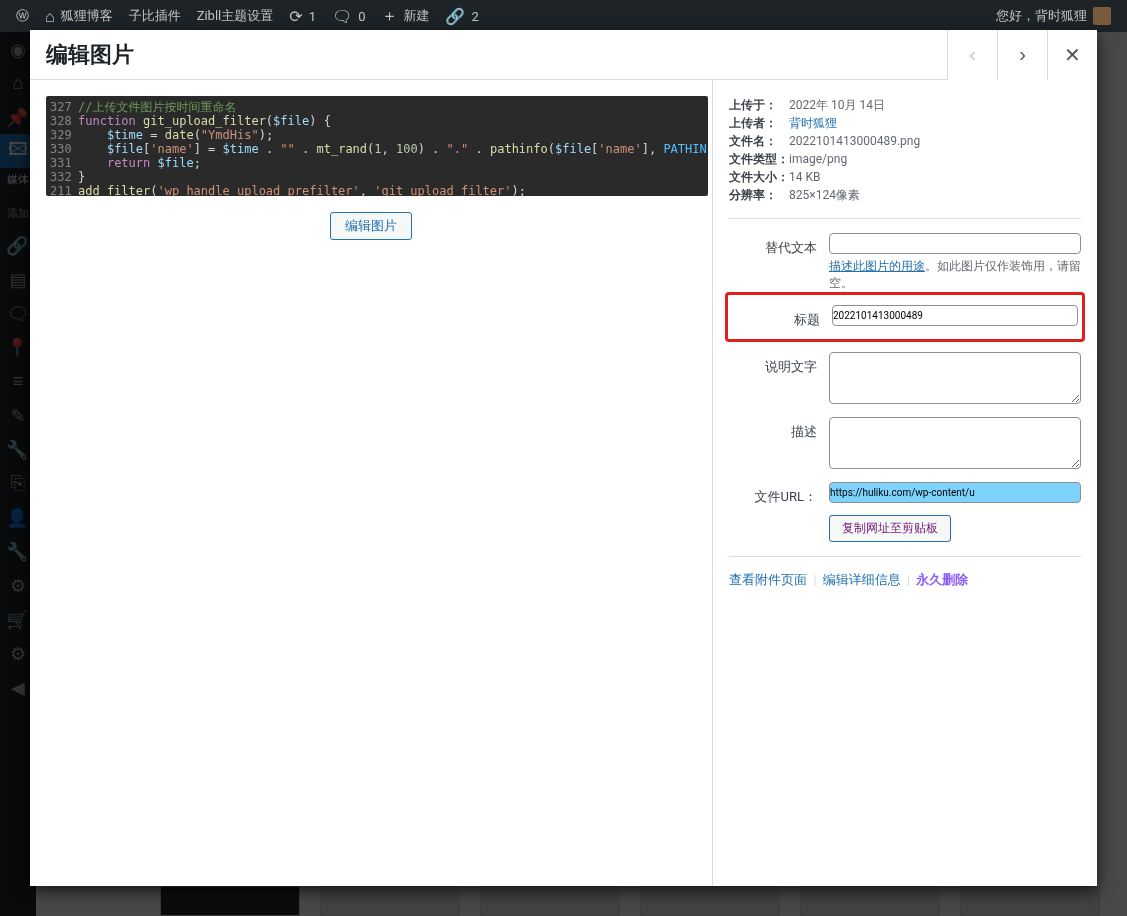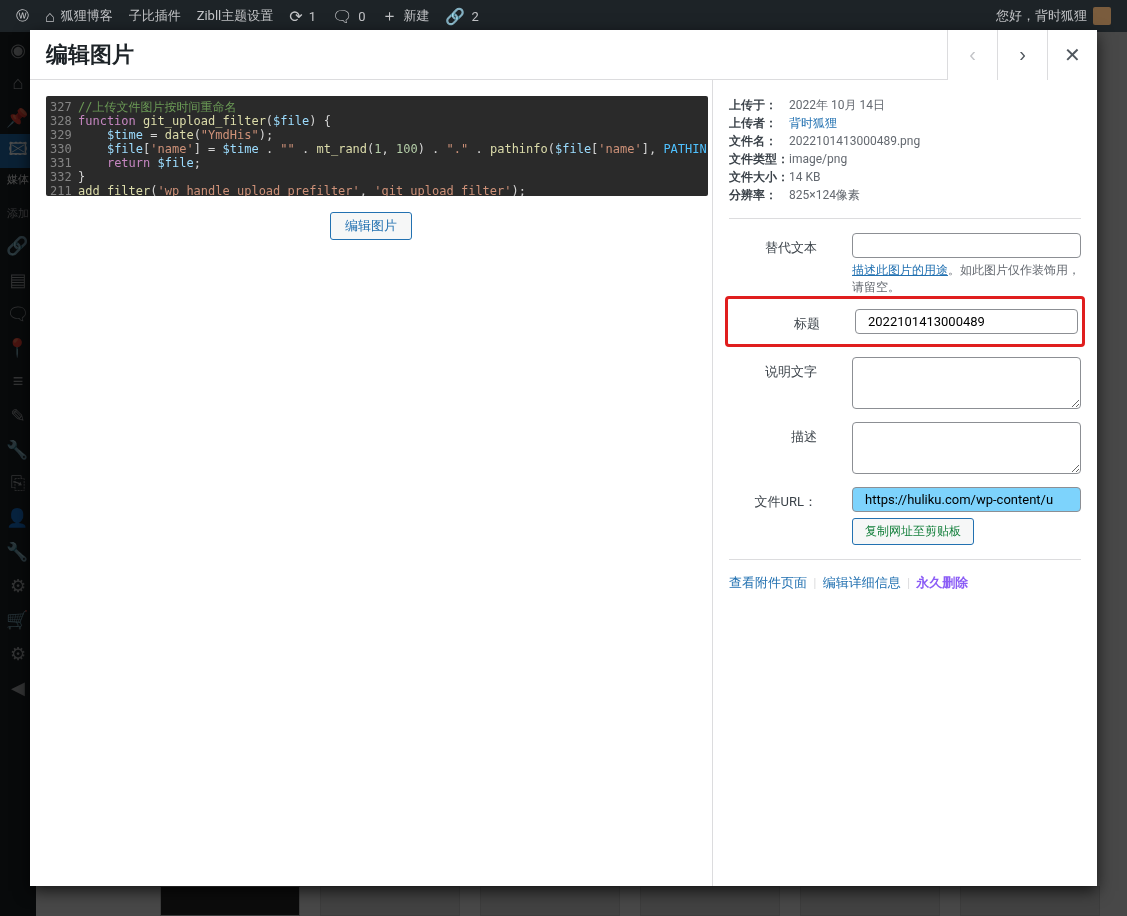--- a/index.html
+++ b/index.html
@@ -46,32 +46,32 @@
 .edit-btn { display: inline-block; padding: 4px 14px; border: 1px solid #2271b1; border-radius: 3px; color: #2271b1; background: #f6f7f7; cursor: pointer; font-size: 13px; }
 
 .media-sidebar { width: 385px; border-left: 1px solid #dcdcde; padding: 16px; overflow: auto; }
 .details { font-size: 12px; color: #646970; line-height: 18px; }
 .details .row { display: flex; margin-bottom: 0; }
 .details .lbl { min-width: 60px; font-weight: 600; color: #3c434a; }
 .details .val { color: #646970; }
 .details a { color: #2271b1; text-decoration: none; }
 hr.sep { border: none; border-top: 1px solid #dcdcde; margin: 14px 0; }
 
-.settings .field { display: flex; margin-bottom: 10px; align-items: flex-start; gap: 23px; }
+.settings .field { display: flex; margin-bottom: 10px; align-items: flex-start; }
 .settings .flabel { width: 100px; text-align: right; padding-right: 12px; padding-top: 6px; font-size: 13px; color: #3c434a; }
 .settings .fcontrol { flex: 1; }
-.settings input[type=text], .settings textarea { width: 100%; padding: 4px 12px; border: 1px solid #8c8f94; border-radius: 4px; font-size: 13px; font-family: inherit; }
+.settings input[type=text], .settings textarea { width: 100%; padding: 4px 0; border: 1px solid #8c8f94; border-radius: 4px; font-size: 10px; font-family: inherit; }
 .settings input[readonly] { background: #7dd3fc; }
 .settings textarea { height: 52px; resize: vertical; }
 .help-text { font-size: 12px; color: #646970; margin-top: 4px; line-height: 1.4; }
 .help-text a { color: #2271b1; text-decoration: underline; }
 
 .highlight-box { border: 3px solid #e01e1e; border-radius: 4px; padding: 10px 4px; margin: -10px -4px 10px -4px; }
 
-.copy-btn { display: inline-block; margin-top: 6px; padding: 4px 12px; border: 1px solid #2271b1; border-radius: 3px; color: #15803d; background: #f6f7f7; cursor: pointer; font-size: 12px; }
+.copy-btn { display: inline-block; margin-top: 12px; padding: 4px 12px; border: 1px solid #2271b1; border-radius: 3px; color: #701a75; background: #f6f7f7; cursor: pointer; font-size: 12px; }
 
 .actions { font-size: 13px; margin-top: 14px; }
 .actions a { color: #2271b1; text-decoration: none; }
 .actions .del { color: #8b5cf6; font-weight: bold; }
 .actions .sep { color: #dcdcde; margin: 0 3px; }
 
 
 .thumbs { position: absolute; bottom: 0; left: 160px; right: 0; height: 30px; display: flex; gap: 20px; z-index: 10; }
 .thumbs .th { width: 140px; height: 100%; background: #ddd; border: 1px solid #ccc; }
 </style>

